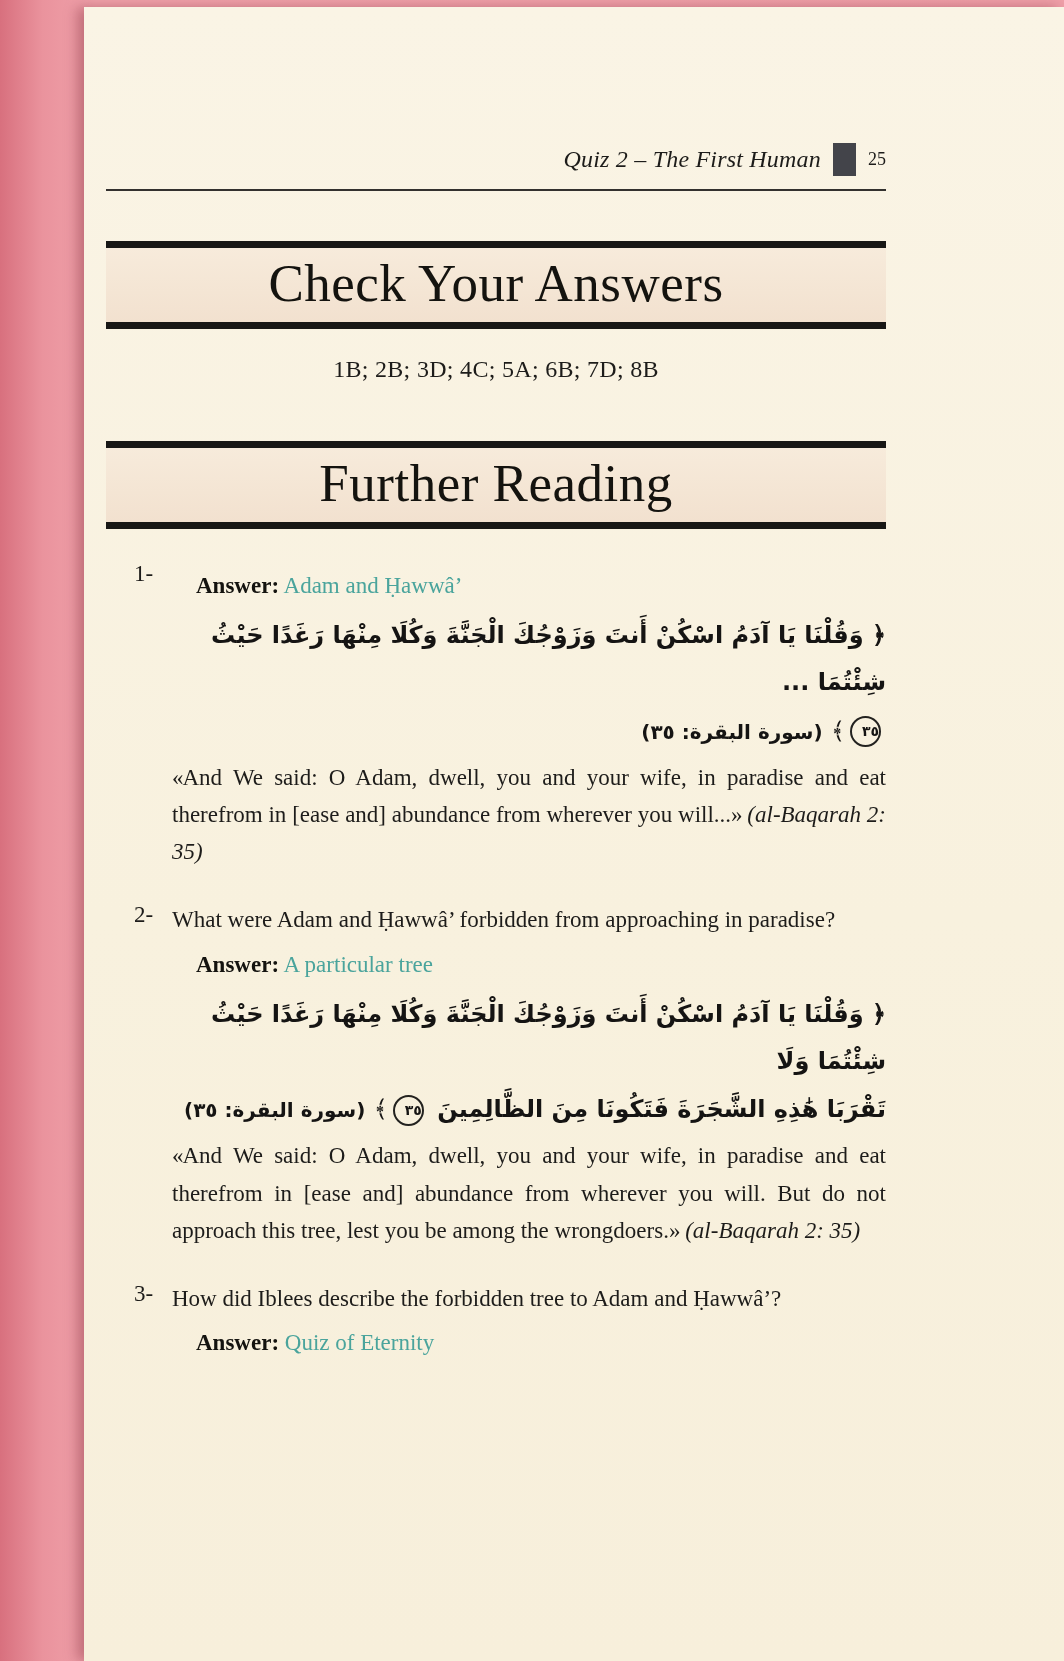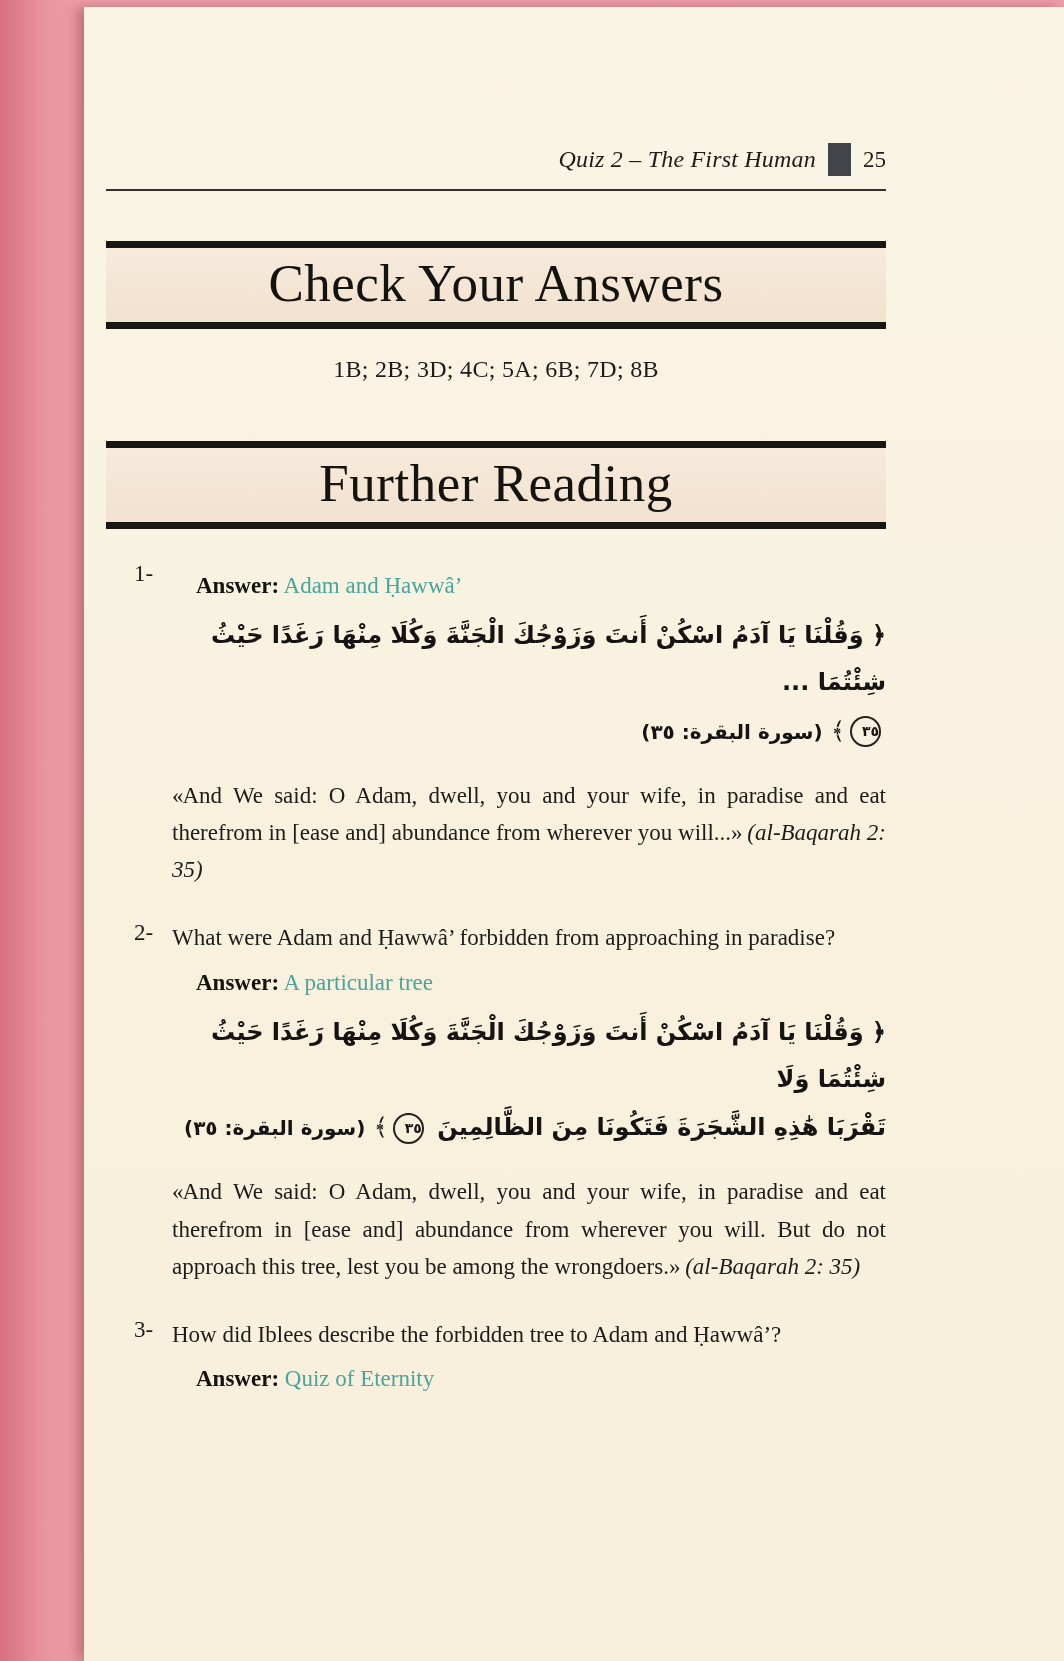--- a/index.html
+++ b/index.html
@@ -20,21 +20,21 @@
 
   
   .header {
     margin-top:136px;
     display:flex; justify-content:flex-end; align-items:center; gap:12px;
     padding-bottom:13px;
     border-bottom:2px solid #33312e;
   }
   .header-title { font-style:italic; font-size:24px; letter-spacing:.2px; }
   .ink-mark { width:23px; height:33px; background:#43444a; flex:none; }
-  .page-num { font-size:23px; }
+  .page-num { font-size:18px; }
 
   
   .band {
     border-top:7px solid #181715;
     border-bottom:7px solid #181715;
     background:linear-gradient(180deg,#f7ebdb,#f2e1cf);
     text-align:center;
     padding:5px 0 9px;
   }
   .band1 { margin-top:50px; }
@@ -67,21 +67,21 @@
   .ayah-circle {
     display:inline-block; box-sizing:border-box;
     width:31px; height:31px; line-height:26px;
     border:2px solid #23221f; border-radius:50%;
     text-align:right; font-size:14px; font-weight:bold;
     vertical-align:middle; margin:0 5px;
   }
   .surah-ref { font-size:20px; font-weight:600; }
   .ornate { font-weight:normal; }
 
-  .translation { margin:22px 0 0 0; text-align:justify; }
+  .translation { margin:4px 0 0 0; text-align:justify; }
   .q-mark { letter-spacing:-1px; }
   .citation { font-style:italic; }
 </style>
 </head>
 <body>
 
 <div class="canvas">
   <div class="page">
     <div class="content">
 

